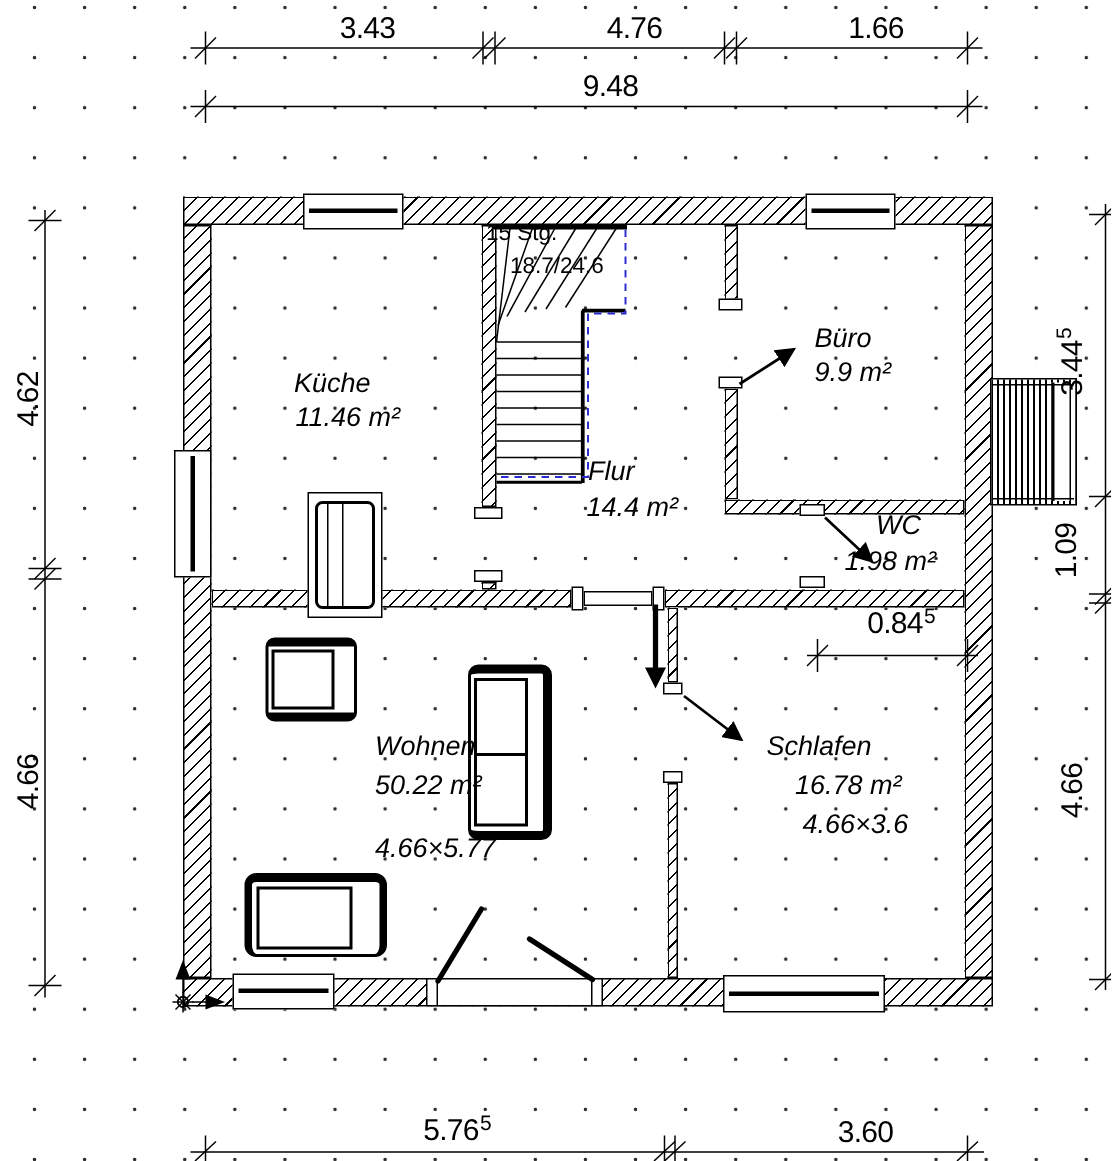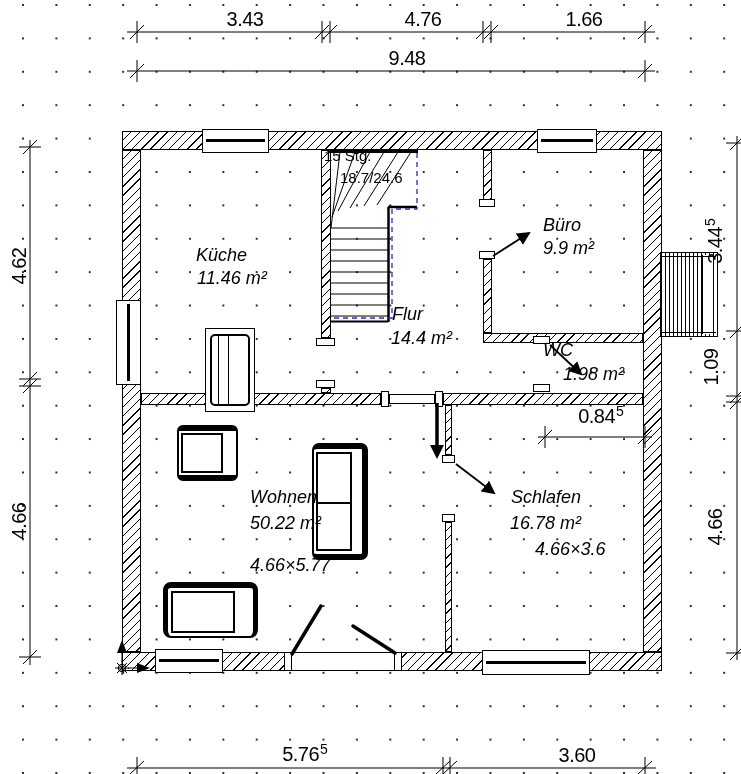--- a/index.html
+++ b/index.html
@@ -262,24 +262,24 @@
 
   <div class="lbl room" style="left:196px;top:246px;">Küche</div>
   <div class="lbl room" style="left:197px;top:269px;">11.46 m²</div>
 
   <div class="lbl room" style="left:543px;top:216px;">Büro</div>
   <div class="lbl room" style="left:543px;top:239px;">9.9 m²</div>
 
   <div class="lbl room" style="left:392px;top:305px;">Flur</div>
   <div class="lbl room" style="left:391px;top:329px;">14.4 m²</div>
 
-  <div class="lbl room" style="left:543px;top:341px;">WC</div>
+  <div class="lbl room" style="left:584px;top:341px;">WC</div>
   <div class="lbl room" style="left:563px;top:365px;">1.98 m²</div>
 
   <div class="lbl room" style="left:250px;top:488px;">Wohnen</div>
   <div class="lbl room" style="left:250px;top:514px;">50.22 m²</div>
   <div class="lbl room" style="left:250px;top:540px;margin-top:16px;">4.66×5.77</div>
 
   <div class="lbl room" style="left:511px;top:488px;text-align:right;">Schlafen</div>
-  <div class="lbl room" style="left:510px;top:514px;">16.78 m²</div>
+  <div class="lbl room" style="left:530px;top:514px;">16.78 m²</div>
   <div class="lbl room" style="left:535px;top:540px;">4.66×3.6</div>
 
 </div>
 
 </body></html>

